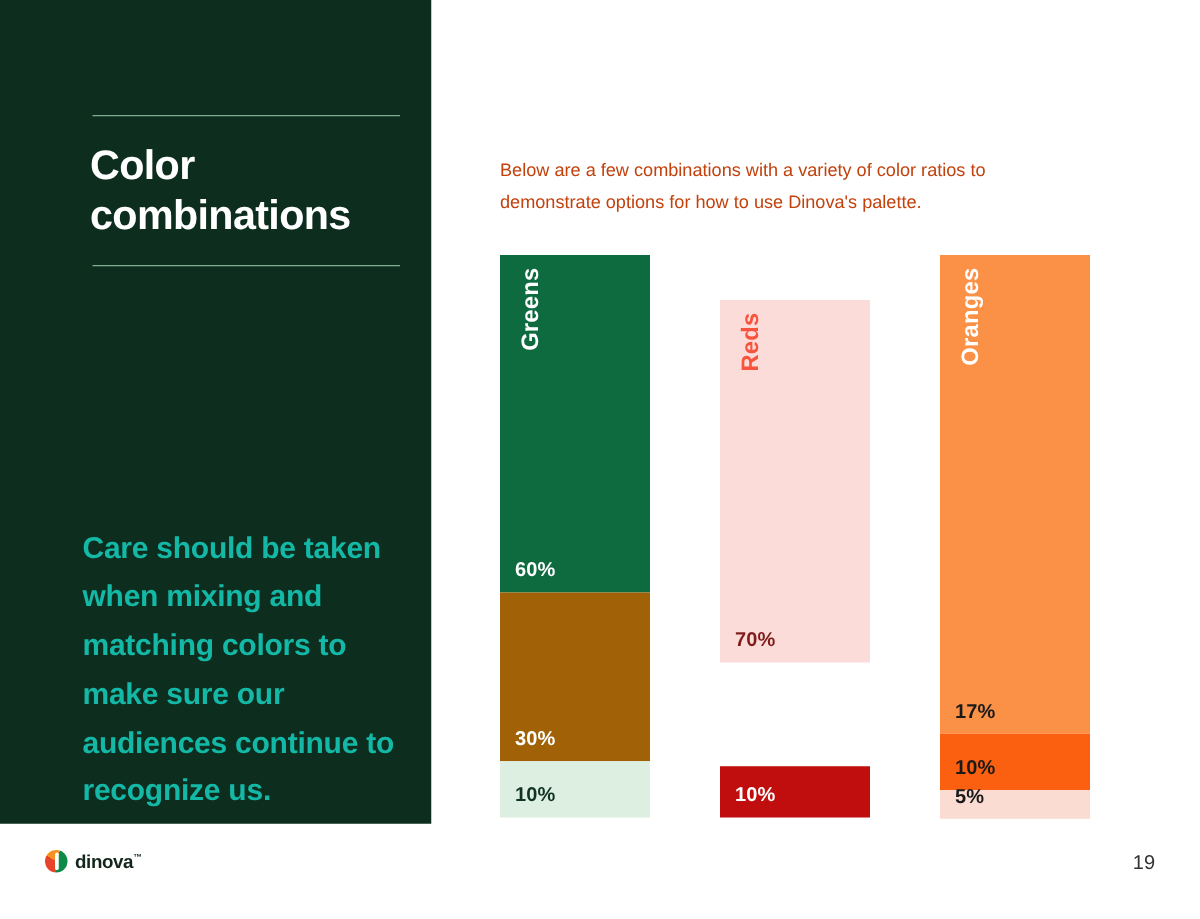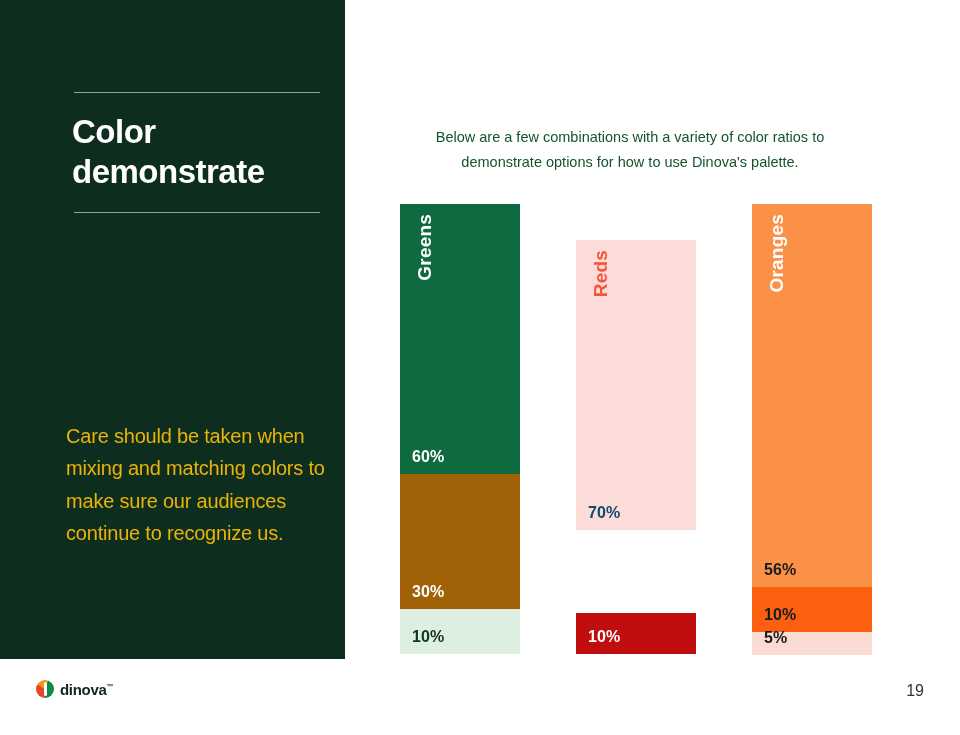--- a/index.html
+++ b/index.html
@@ -48,37 +48,36 @@
     font-size: 33px;
     font-weight: bold;
     line-height: 1.22;
     letter-spacing: -0.5px;
   }
   .subtitle {
     position: absolute;
     left: 66px;
     top: 420px;
     width: 260px;
-    color: #eab308;
-    font-size: 20px;
-    font-weight: normal;
+    color: #14b8a6;
+    font-size: 24px;
+    font-weight: bold;
     line-height: 1.62;
     letter-spacing: -0.2px;
   }
 
   
   .intro {
     position: absolute;
     left: 400px;
     top: 125px;
     width: 460px;
-    color: #14532d;
+    color: #c2410c;
     font-size: 14.5px;
     line-height: 1.72;
-    text-align: center;
   }
 
   .charts {
     position: absolute;
     left: 400px;
     top: 204px;
     width: 500px;
     height: 450px;
   }
   .col {
@@ -167,21 +166,21 @@
 </head>
 <body>
 
 <div class="slide">
 
   <div class="left-panel">
     <div class="rule rule-top"></div>
     <div class="rule rule-bottom"></div>
     <div class="title">
       <div>Color</div>
-      <div>demonstrate</div>
+      <div>combinations</div>
     </div>
     <div class="subtitle">Care should be taken when mixing and matching colors to make sure our audiences continue to recognize us.</div>
   </div>
 
   <div class="intro">Below are a few combinations with a variety of color ratios to demonstrate options for how to use Dinova's palette.</div>
 
   <div class="charts">
       <div class="col col-greens">
         <div class="seg" style="top: 0px; height: 270px; background: rgb(13, 107, 63);">
           <span class="seg-label" style="color: rgb(255, 255, 255);">60%</span>
@@ -189,30 +188,30 @@
         </div>
         <div class="seg" style="top: 270px; height: 135px; background: #a16207;">
           <span class="seg-label" style="color: rgb(255, 255, 255);">30%</span>
         </div>
         <div class="seg" style="top: 405px; height: 45px; background: rgb(220, 239, 224);">
           <span class="seg-label" style="color: rgb(18, 51, 34);">10%</span>
         </div>
       </div>
       <div class="col col-reds">
         <div class="seg" style="top: 36px; height: 290px; background: rgb(251, 220, 217);">
-          <span class="seg-label" style="color: #0c4a6e;">70%</span>
+          <span class="seg-label" style="color: #7f1d1d;">70%</span>
           <span class="vert-label" style="color: rgb(248, 83, 60);">Reds</span>
         </div>
         <div class="seg" style="top: 409px; height: 41px; background: rgb(192, 13, 13);">
           <span class="seg-label" style="color: rgb(255, 255, 255);">10%</span>
         </div>
       </div>
       <div class="col col-oranges">
         <div class="seg" style="top: 0px; height: 383px; background: rgb(251, 145, 70);">
-          <span class="seg-label" style="color: rgb(26, 26, 26);">56%</span>
+          <span class="seg-label" style="color: rgb(26, 26, 26);">17%</span>
           <span class="vert-label" style="color: rgb(255, 255, 255);">Oranges</span>
         </div>
         <div class="seg" style="top: 383px; height: 45px; background: rgb(251, 95, 16);">
           <span class="seg-label" style="color: rgb(26, 26, 26);">10%</span>
         </div>
         <div class="seg" style="top: 428px; height: 23px; background: rgb(251, 220, 210);">
           <span class="seg-label" style="color: rgb(26, 26, 26);">5%</span>
         </div>
       </div>
     </div>

